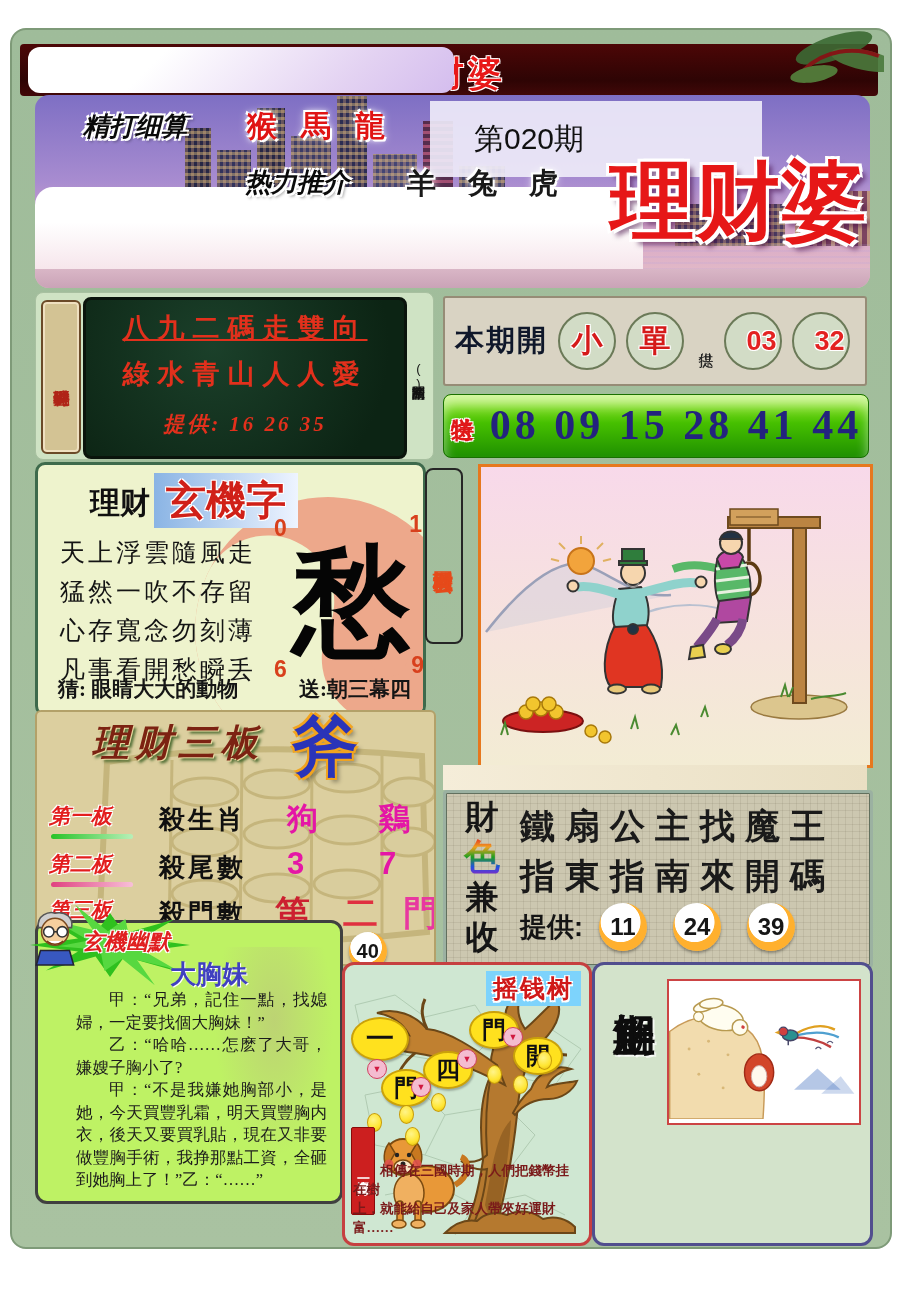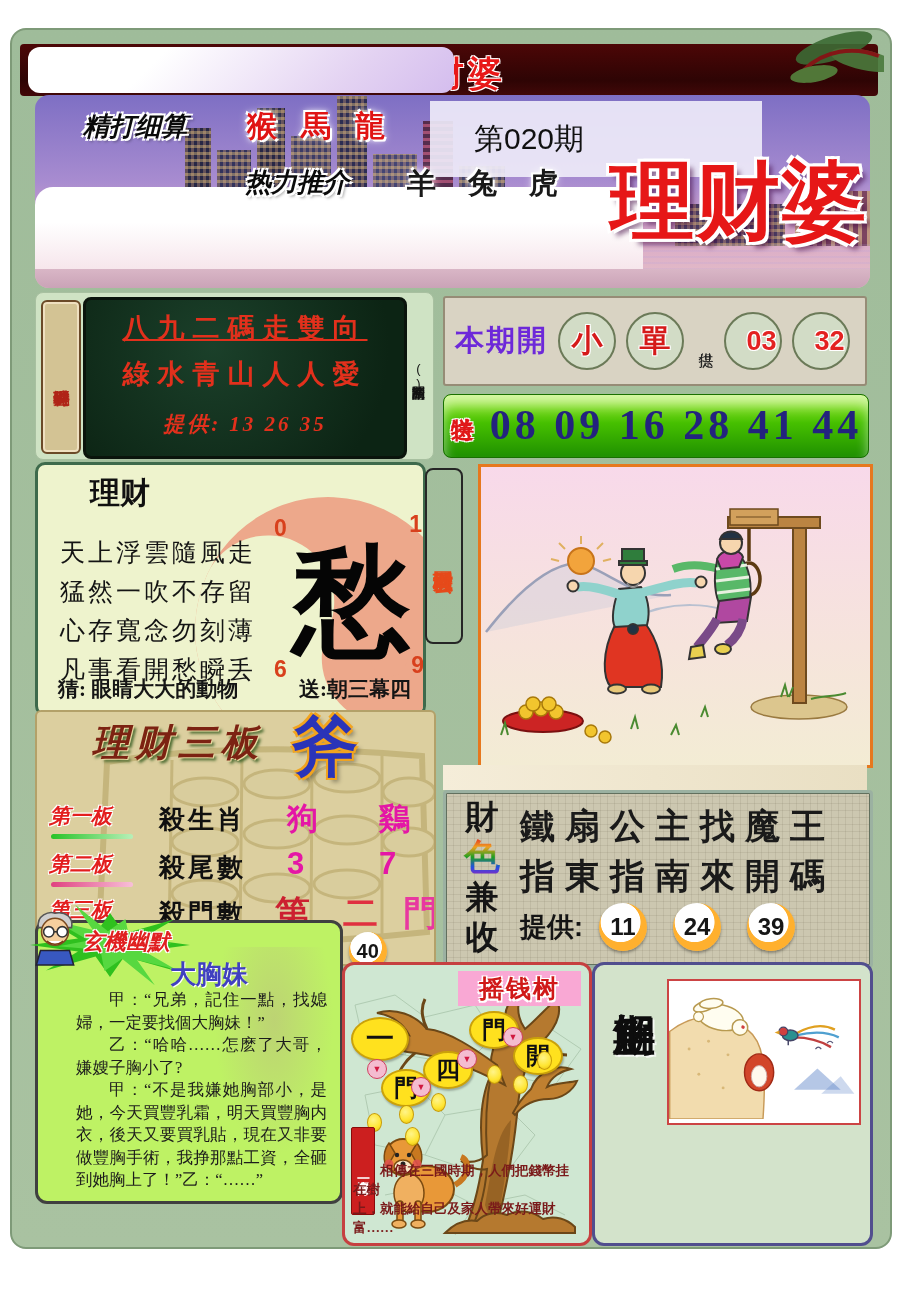--- a/index.html
+++ b/index.html
@@ -65,21 +65,21 @@
               background:radial-gradient(circle at 40% 30%,#1b402a,#0c2414 80%);text-align:center;color:#e2301c;}
   #poem-l1{left:0;right:0;top:10px;font-size:27px;font-weight:900;letter-spacing:8px;text-decoration:underline;}
   #poem-l2{left:0;right:0;top:56px;font-size:27px;font-weight:900;letter-spacing:8px;}
   #poem-prov{left:0;right:0;top:110px;font-size:21px;font-weight:900;font-style:italic;letter-spacing:3px;}
   #scratch-note{left:369px;top:4px;width:26px;height:158px;color:#111;font-size:13px;
                 display:flex;align-items:center;justify-content:center;}
 
   
   #result-box{left:443px;top:296px;width:424px;height:90px;background:#d9d3c3;border:2px solid #968c76;
               border-radius:3px;display:flex;align-items:center;padding:0 10px;box-sizing:border-box;gap:10px;}
-  #result-label{font-size:29px;font-weight:700;color:#6d28d9;letter-spacing:2px;}
+  #result-label{font-size:29px;font-weight:700;color:#0f172a;letter-spacing:2px;}
   .pill-circle{width:54px;height:54px;border-radius:50%;border:2px solid #6b7a58;background:#d2dcc6;flex:none;
                display:flex;align-items:center;justify-content:center;font-weight:900;}
   .pill-word{font-size:31px;color:#d51a1a;}
   .pill-num{font-size:27px;color:#e32222;margin-left:17px;}
   #result-provide{font-size:15px;color:#222;width:20px;line-height:1.1;flex:none;}
   #special-bar{left:443px;top:394px;width:424px;height:62px;border-radius:8px;border:1px solid #187000;
                background:linear-gradient(180deg,#a6f03a,#46c000 45%,#1f9000);
                box-shadow:inset 0 10px 12px rgba(255,255,255,.55);}
   #special-label{left:7px;top:4px;font-size:23px;font-weight:900;color:#e01818;line-height:1;}
   #special-nums{left:40px;right:0;top:0;line-height:60px;text-align:center;font-size:42px;font-weight:900;
@@ -161,22 +161,22 @@
   #badge-text{left:52px;top:16px;font-size:22px;font-weight:900;font-style:italic;color:#e02020;}
   #humor-title{left:60px;right:20px;top:34px;text-align:center;font-size:26px;font-weight:900;color:#4040c0;
                text-shadow:1px 1px 0 #fff;}
   #humor-body{left:13px;right:13px;top:66px;font-size:16.5px;color:#1c1c1c;line-height:22.5px;
               font-family:"Liberation Serif",serif;text-align:justify;margin-left:25px;}
   #humor-body p{margin:0;text-indent:2em;}
 
   #tree-panel{left:342px;top:962px;width:244px;height:278px;background:#cfe7d2;border:3px solid #c64040;
               border-radius:12px;overflow:hidden;}
   #crackle,#tree-art{left:0;top:0;width:100%;height:100%;}
-  #tree-title{right:8px;top:6px;font-size:25px;font-weight:900;color:#d01818;background:#f9a8d4;
-              padding:1px 21px;letter-spacing:2px;text-shadow:-1.5px -1.5px 0 #fff,1.5px -1.5px 0 #fff,-1.5px 1.5px 0 #fff,1.5px 1.5px 0 #fff;}
+  #tree-title{right:8px;top:6px;font-size:25px;font-weight:900;color:#d01818;background:#7dd3fc;
+              padding:1px 7px;letter-spacing:2px;text-shadow:-1.5px -1.5px 0 #fff,1.5px -1.5px 0 #fff,-1.5px 1.5px 0 #fff,1.5px 1.5px 0 #fff;}
   .leaf{position:absolute;width:46px;height:34px;background:#ffe11e;border:2px solid #caa10a;border-radius:50%;
         display:flex;align-items:center;justify-content:center;font-size:24px;font-weight:900;color:#101010;
         box-shadow:1px 2px 2px rgba(0,0,0,.25);}
   #leaf1{left:6px;top:52px;width:54px;height:40px;font-size:28px;}
   #leaf2{left:36px;top:104px;} #leaf3{left:78px;top:86px;} #leaf4{left:124px;top:46px;} #leaf5{left:168px;top:72px;}
   .arrow-badge{position:absolute;width:18px;height:18px;border-radius:50%;background:#f4bcd0;border:1.5px solid #d04060;
                color:#d01840;font-size:9px;display:flex;align-items:center;justify-content:center;}
   #ab1{left:22px;top:94px;} #ab2{left:66px;top:112px;} #ab3{left:112px;top:84px;} #ab4{left:158px;top:62px;}
   .coin{position:absolute;width:13px;height:17px;border-radius:50%;border:1px solid #c89c08;
         background:radial-gradient(circle at 40% 35%,#fff48a,#ffe530 60%,#e0b810);}
@@ -234,21 +234,21 @@
     <div id="zodiac2" class="abs">羊兔虎</div>
     <div id="banner-title" class="abs">理财婆</div>
     <div id="banner-strip" class="abs"></div>
   </div>
 
   <div id="row1-left" class="abs">
     <div id="poem-label" class="abs vert">理财特碼诗</div>
     <div id="poem-block" class="abs serif">
       <div id="poem-l1" class="abs">八九二碼走雙向</div>
       <div id="poem-l2" class="abs">綠水青山人人愛</div>
-      <div id="poem-prov" class="abs">提供: 13 26 35</div>
+      <div id="poem-prov" class="abs">提供: 16 26 35</div>
     </div>
     <div id="scratch-note" class="abs vert">(請刮開塗層觀閱)</div>
   </div>
 
   <div id="result-box" class="abs">
     <span id="result-label" class="serif">本期開</span>
     <span class="pill-circle">
         <span class="pill-word serif outline-w-thin">小</span>
       </span>
     <span class="pill-circle">
@@ -257,34 +257,35 @@
     <span id="result-provide" class="vert">提供</span>
     <span class="pill-circle">
         <span class="pill-num outline-w-thin">03</span>
       </span>
     <span class="pill-circle">
         <span class="pill-num outline-w-thin">32</span>
       </span>
   </div>
   <div id="special-bar" class="abs">
     <div id="special-label" class="abs vert outline-w-thin">特送</div>
-    <div id="special-nums" class="abs serif">08 09 16 28 41 44</div>
+    <div id="special-nums" class="abs serif">08 09 15 28 41 44</div>
   </div>
 
   <div id="mystic-panel" class="abs">
     <svg id="yinyang" class="abs" viewBox="0 0 200 200">
       <g transform="rotate(115 100 100)">
         <circle cx="100" cy="100" r="95" fill="#eca487"></circle>
         <path d="M100,5 A95,95 0 0 1 100,195 A47.5,47.5 0 0 1 100,100 A47.5,47.5 0 0 0 100,5 Z" fill="#eef3cd"></path>
         <circle cx="100" cy="52" r="13" fill="#eca487"></circle>
         <circle cx="100" cy="148" r="13" fill="#eef3cd"></circle>
       </g>
     </svg>
     <div id="mystic-header" class="abs">
       <span id="mystic-prefix">理财</span>
+      <span id="mystic-title" class="outline-w-thin">玄機字</span>
     </div>
     <div id="mystic-poem" class="abs serif">
       <div>天上浮雲隨風走</div>
       <div>猛然一吹不存留</div>
       <div>心存寬念勿刻薄</div>
       <div>凡事看開愁瞬丢</div>
     </div>
     <div id="bigchar-wrap" class="abs">
       <span class="corner" id="c-tl">0</span>
       <span class="corner" id="c-tr">1</span>

